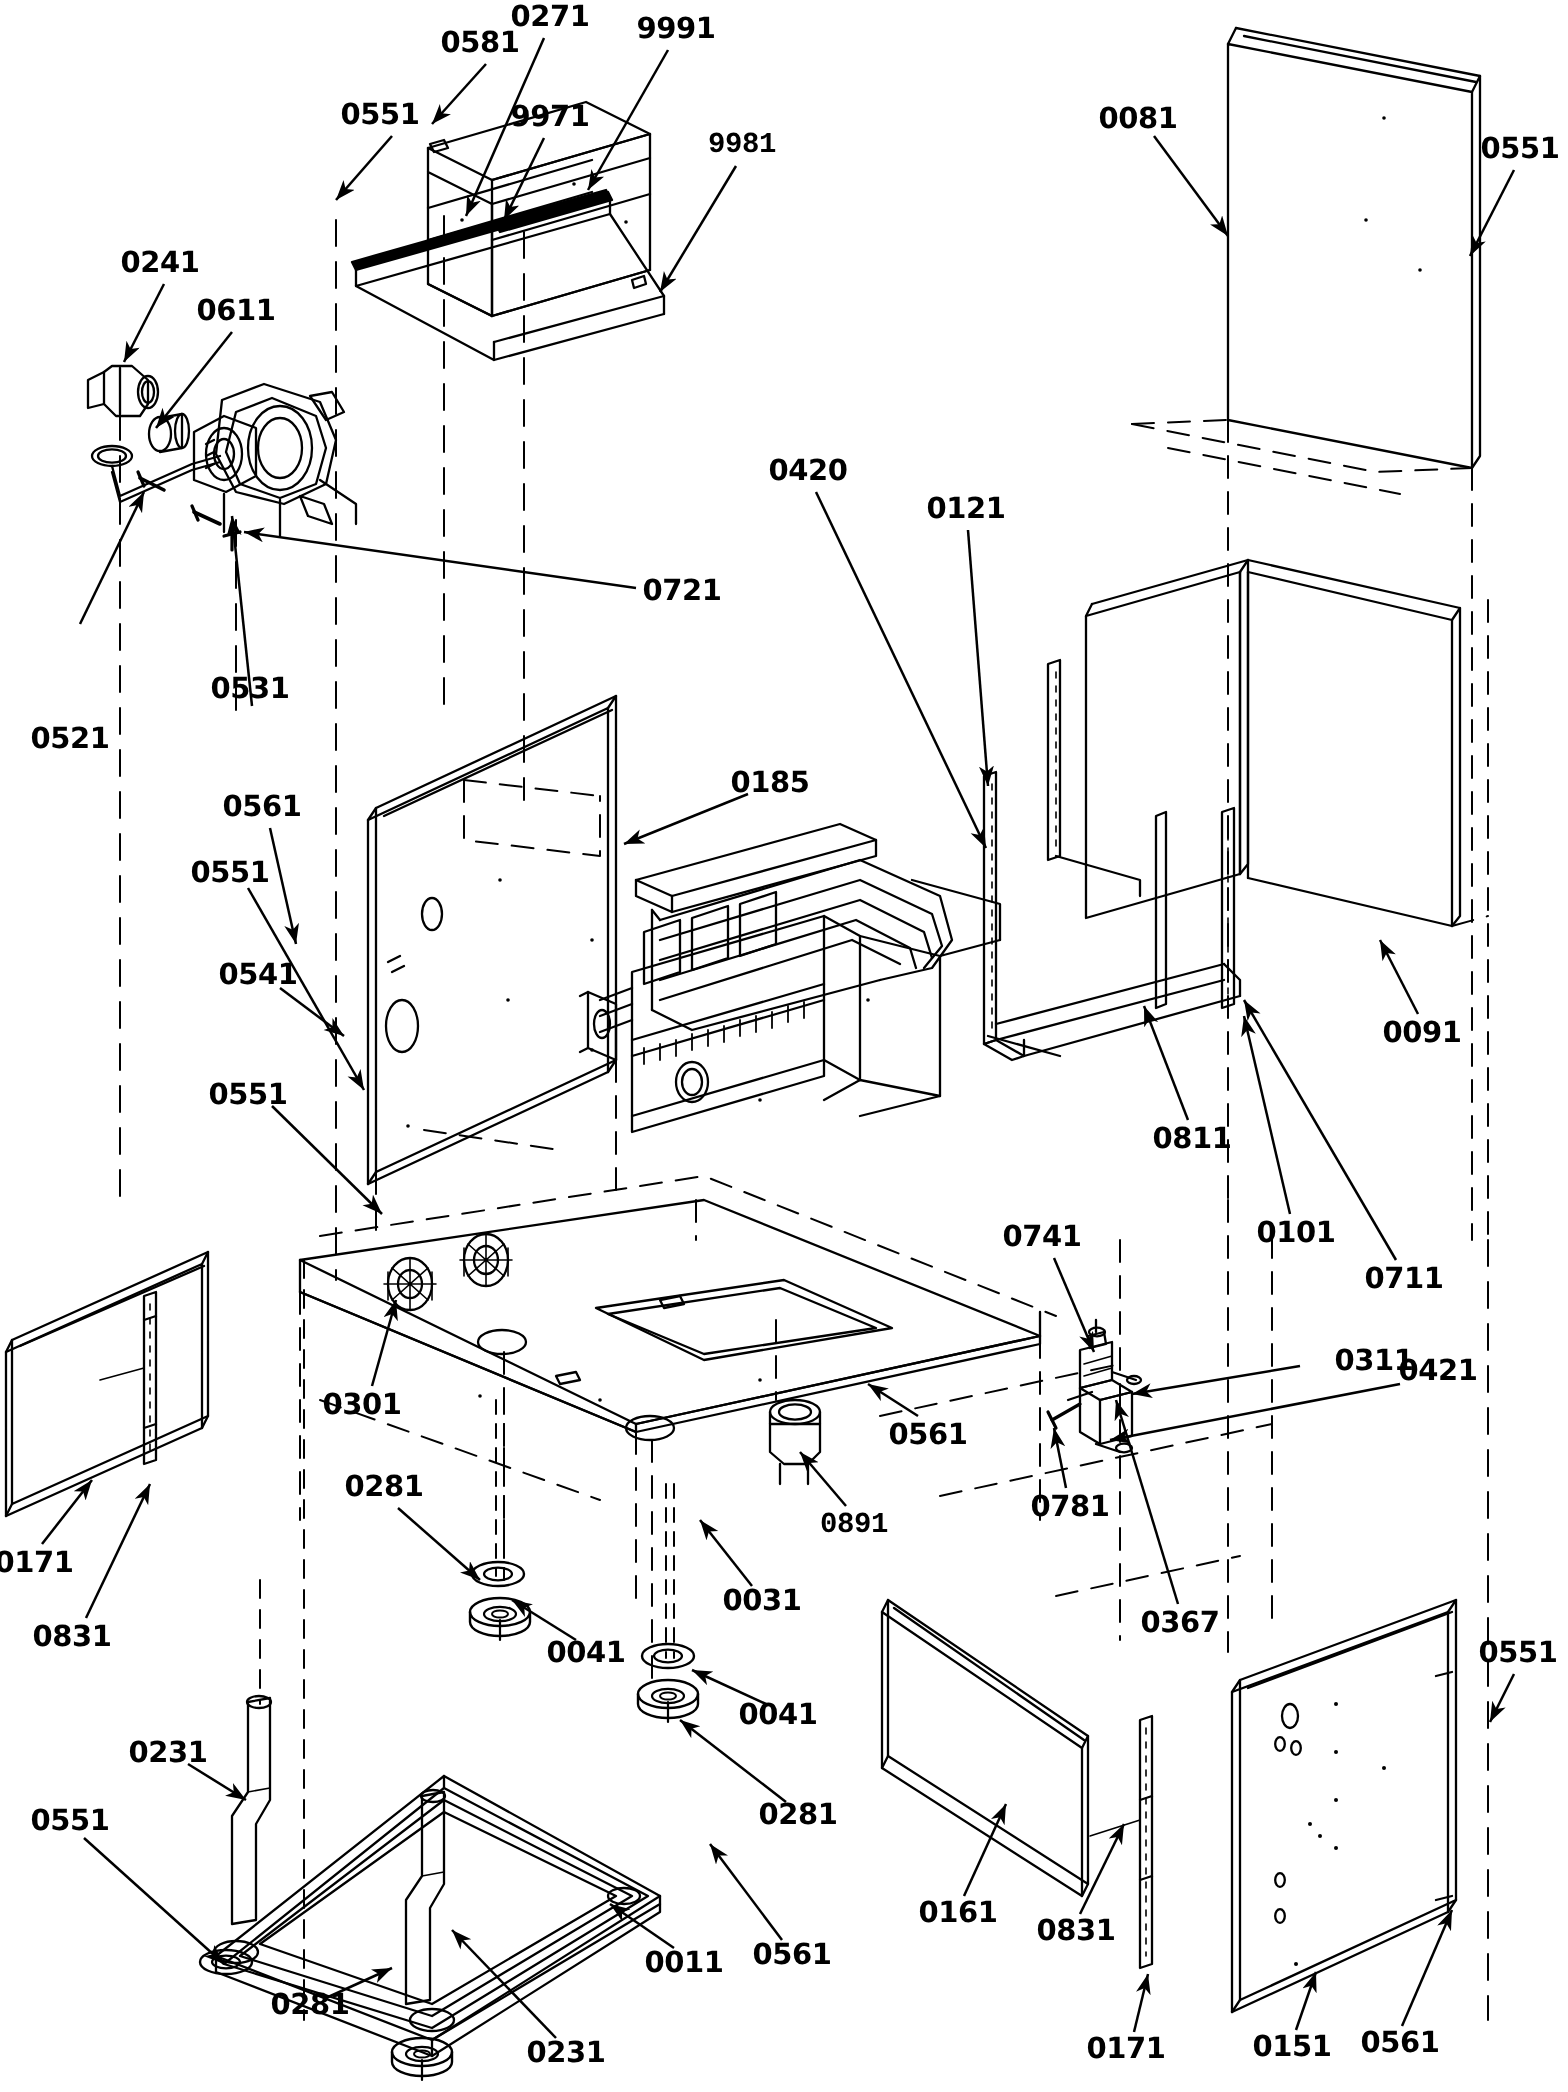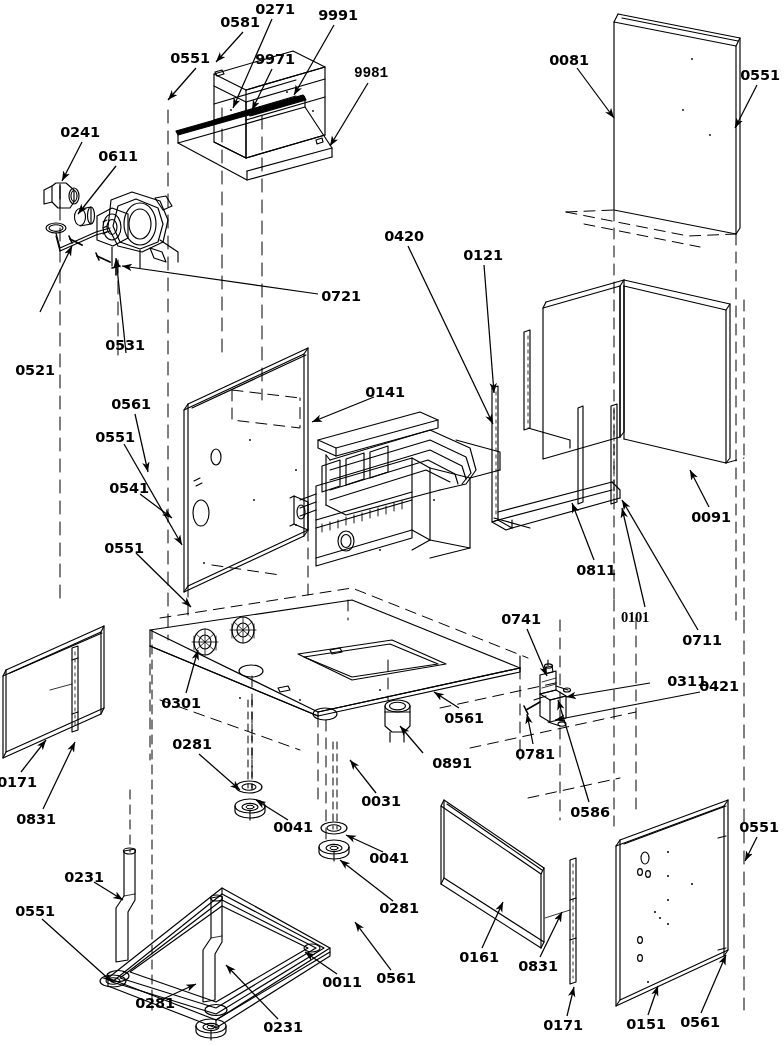--- a/index.html
+++ b/index.html
@@ -495,42 +495,42 @@
       <div class="lbl" style="left: 371px; top: 73px; font-family: Liberation Mono, monospace;">9981</div>
       <div class="lbl" style="left: 569px; top: 60px;">0081</div>
       <div class="lbl" style="left: 760px; top: 75px;">0551</div>
       <div class="lbl" style="left: 80px; top: 132px;">0241</div>
       <div class="lbl" style="left: 118px; top: 156px;">0611</div>
       <div class="lbl" style="left: 341px; top: 296px;">0721</div>
       <div class="lbl" style="left: 35px; top: 322px; margin-top: 48px;">0521</div>
       <div class="lbl" style="left: 125px; top: 345px;">0531</div>
       <div class="lbl" style="left: 404px; top: 236px;">0420</div>
       <div class="lbl" style="left: 483px; top: 255px;">0121</div>
-      <div class="lbl" style="left: 385px; top: 392px;">0141</div>
+      <div class="lbl" style="left: 385px; top: 392px;">0185</div>
       <div class="lbl" style="left: 131px; top: 404px;">0561</div>
       <div class="lbl" style="left: 115px; top: 437px;">0551</div>
       <div class="lbl" style="left: 129px; top: 488px;">0541</div>
       <div class="lbl" style="left: 124px; top: 548px;">0551</div>
       <div class="lbl" style="left: 711px; top: 517px;">0091</div>
       <div class="lbl" style="left: 596px; top: 570px;">0811</div>
-      <div class="lbl" style="left: 635px; top: 617px; font-family: Liberation Serif, serif;">0101</div>
+      <div class="lbl" style="left: 648px; top: 617px;">0101</div>
       <div class="lbl" style="left: 702px; top: 640px;">0711</div>
       <div class="lbl" style="left: 521px; top: 619px;">0741</div>
       <div class="lbl" style="left: 660px; top: 681px; margin-left: 27px;">0311</div>
       <div class="lbl" style="left: 719px; top: 686px;">0421</div>
       <div class="lbl" style="left: 535px; top: 754px;">0781</div>
       <div class="lbl" style="left: 464px; top: 718px;">0561</div>
-      <div class="lbl" style="left: 590px; top: 812px;">0586</div>
+      <div class="lbl" style="left: 590px; top: 812px;">0367</div>
       <div class="lbl" style="left: 181px; top: 703px;">0301</div>
       <div class="lbl" style="left: 17px; top: 782px;">0171</div>
       <div class="lbl" style="left: 36px; top: 819px;">0831</div>
       <div class="lbl" style="left: 192px; top: 744px;">0281</div>
       <div class="lbl" style="left: 293px; top: 827px;">0041</div>
       <div class="lbl" style="left: 381px; top: 801px; text-align: right;">0031</div>
-      <div class="lbl" style="left: 452px; top: 763px;">0891</div>
+      <div class="lbl" style="left: 427px; top: 763px; font-family: Liberation Mono, monospace;">0891</div>
       <div class="lbl" style="left: 389px; top: 858px;">0041</div>
       <div class="lbl" style="left: 399px; top: 908px;">0281</div>
       <div class="lbl" style="left: 84px; top: 877px;">0231</div>
       <div class="lbl" style="left: 35px; top: 911px;">0551</div>
       <div class="lbl" style="left: 155px; top: 1003px;">0281</div>
       <div class="lbl" style="left: 283px; top: 1027px;">0231</div>
       <div class="lbl" style="left: 342px; top: 982px;">0011</div>
       <div class="lbl" style="left: 396px; top: 978px;">0561</div>
       <div class="lbl" style="left: 479px; top: 957px;">0161</div>
       <div class="lbl" style="left: 538px; top: 966px;">0831</div>

